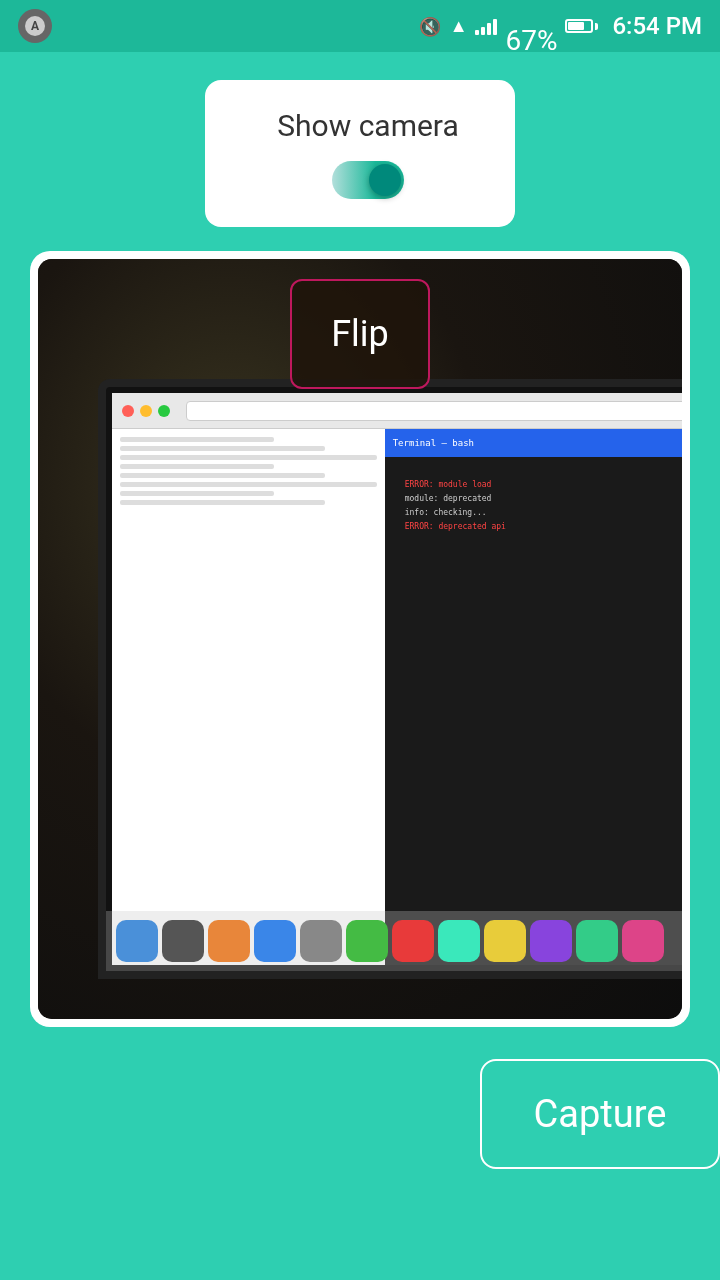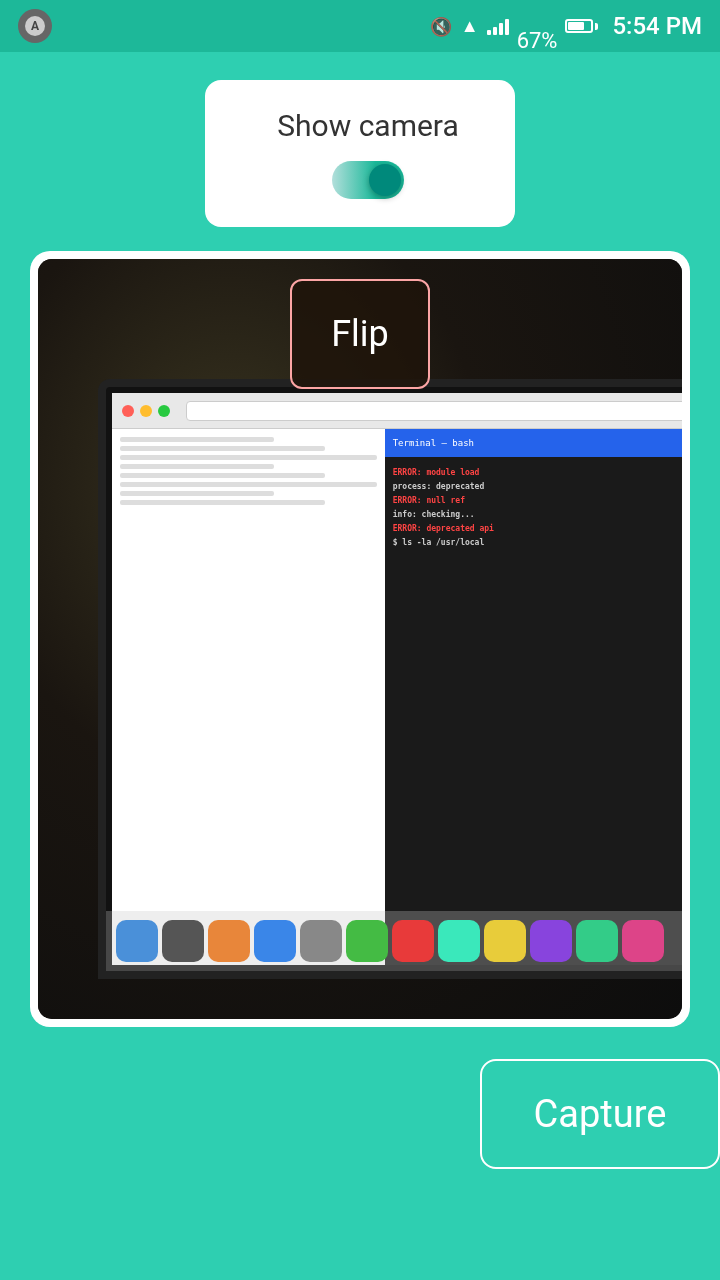--- a/index.html
+++ b/index.html
@@ -66,21 +66,21 @@
     }
 
     .status-time {
       font-size: 24px;
       font-weight: 500;
       color: white;
       margin-left: 6px;
     }
 
     .battery-text {
-      font-size: 22px;
+      font-size: 28px;
       color: white;
       margin-top: 28px;
     }
 
     
     .show-camera-card {
       background: white;
       border-radius: 16px;
       padding: 28px 40px 28px 56px;
       margin: 28px auto 0 auto;
@@ -249,24 +249,23 @@
       padding: 0 8px;
     }
 
     .terminal-title {
       color: white;
       font-size: 9px;
       font-family: monospace;
     }
 
     .terminal-body {
-      padding: 8px;
+      padding: 20px;
       font-family: monospace;
       font-size: 8px;
-      font-weight: bold;
     }
 
     .terminal-row {
       height: 14px;
       display: flex;
       gap: 4px;
       align-items: center;
     }
 
     .terminal-text-red {
@@ -300,21 +299,21 @@
       flex-shrink: 0;
     }
 
     
     .flip-button {
       position: absolute;
       top: 20px;
       left: 50%;
       transform: translateX(-50%);
       background: rgba(30, 20, 10, 0.82);
-      border: 2px solid #fca5a5;
+      border: 2px solid #be185d;
       border-radius: 12px;
       width: 140px;
       height: 110px;
       display: flex;
       align-items: center;
       justify-content: center;
       cursor: pointer;
       z-index: 10;
     }
 
@@ -424,21 +423,21 @@
     </div>
 
     <span class="battery-text">67%</span>
     <div class="battery-icon">
       <div class="batt-body">
         <div class="batt-fill"></div>
       </div>
       <div class="batt-tip"></div>
     </div>
 
-    <span class="status-time">5:54 PM</span>
+    <span class="status-time">6:54 PM</span>
   </div>
 </div>
 
 <div class="show-camera-card">
   <span class="show-camera-label">Show camera</span>
 
   <div class="toggle-container">
     <div class="toggle-track">
       <div class="toggle-thumb"></div>
     </div>
@@ -479,33 +478,27 @@
 
             <div class="content-right">
               <div class="terminal-header">
                 <span class="terminal-title">Terminal — bash</span>
               </div>
               <div class="terminal-body">
                 <div class="terminal-row">
                   <span class="terminal-text-red">ERROR: module load</span>
                 </div>
                 <div class="terminal-row">
-                  <span class="terminal-text-white">process: deprecated</span>
-                </div>
-                <div class="terminal-row">
-                  <span class="terminal-text-red">ERROR: null ref</span>
+                  <span class="terminal-text-white">module: deprecated</span>
                 </div>
                 <div class="terminal-row">
                   <span class="terminal-text-white">info: checking...</span>
                 </div>
                 <div class="terminal-row">
                   <span class="terminal-text-red">ERROR: deprecated api</span>
-                </div>
-                <div class="terminal-row">
-                  <span class="terminal-text-white">$ ls -la /usr/local</span>
                 </div>
               </div>
             </div>
           </div>
         </div>
 
         <div class="mac-dock">
           <div class="dock-icon" style="background:#4a90d9;"></div>
           <div class="dock-icon" style="background:#555;"></div>
           <div class="dock-icon" style="background:#e8863a;"></div>

